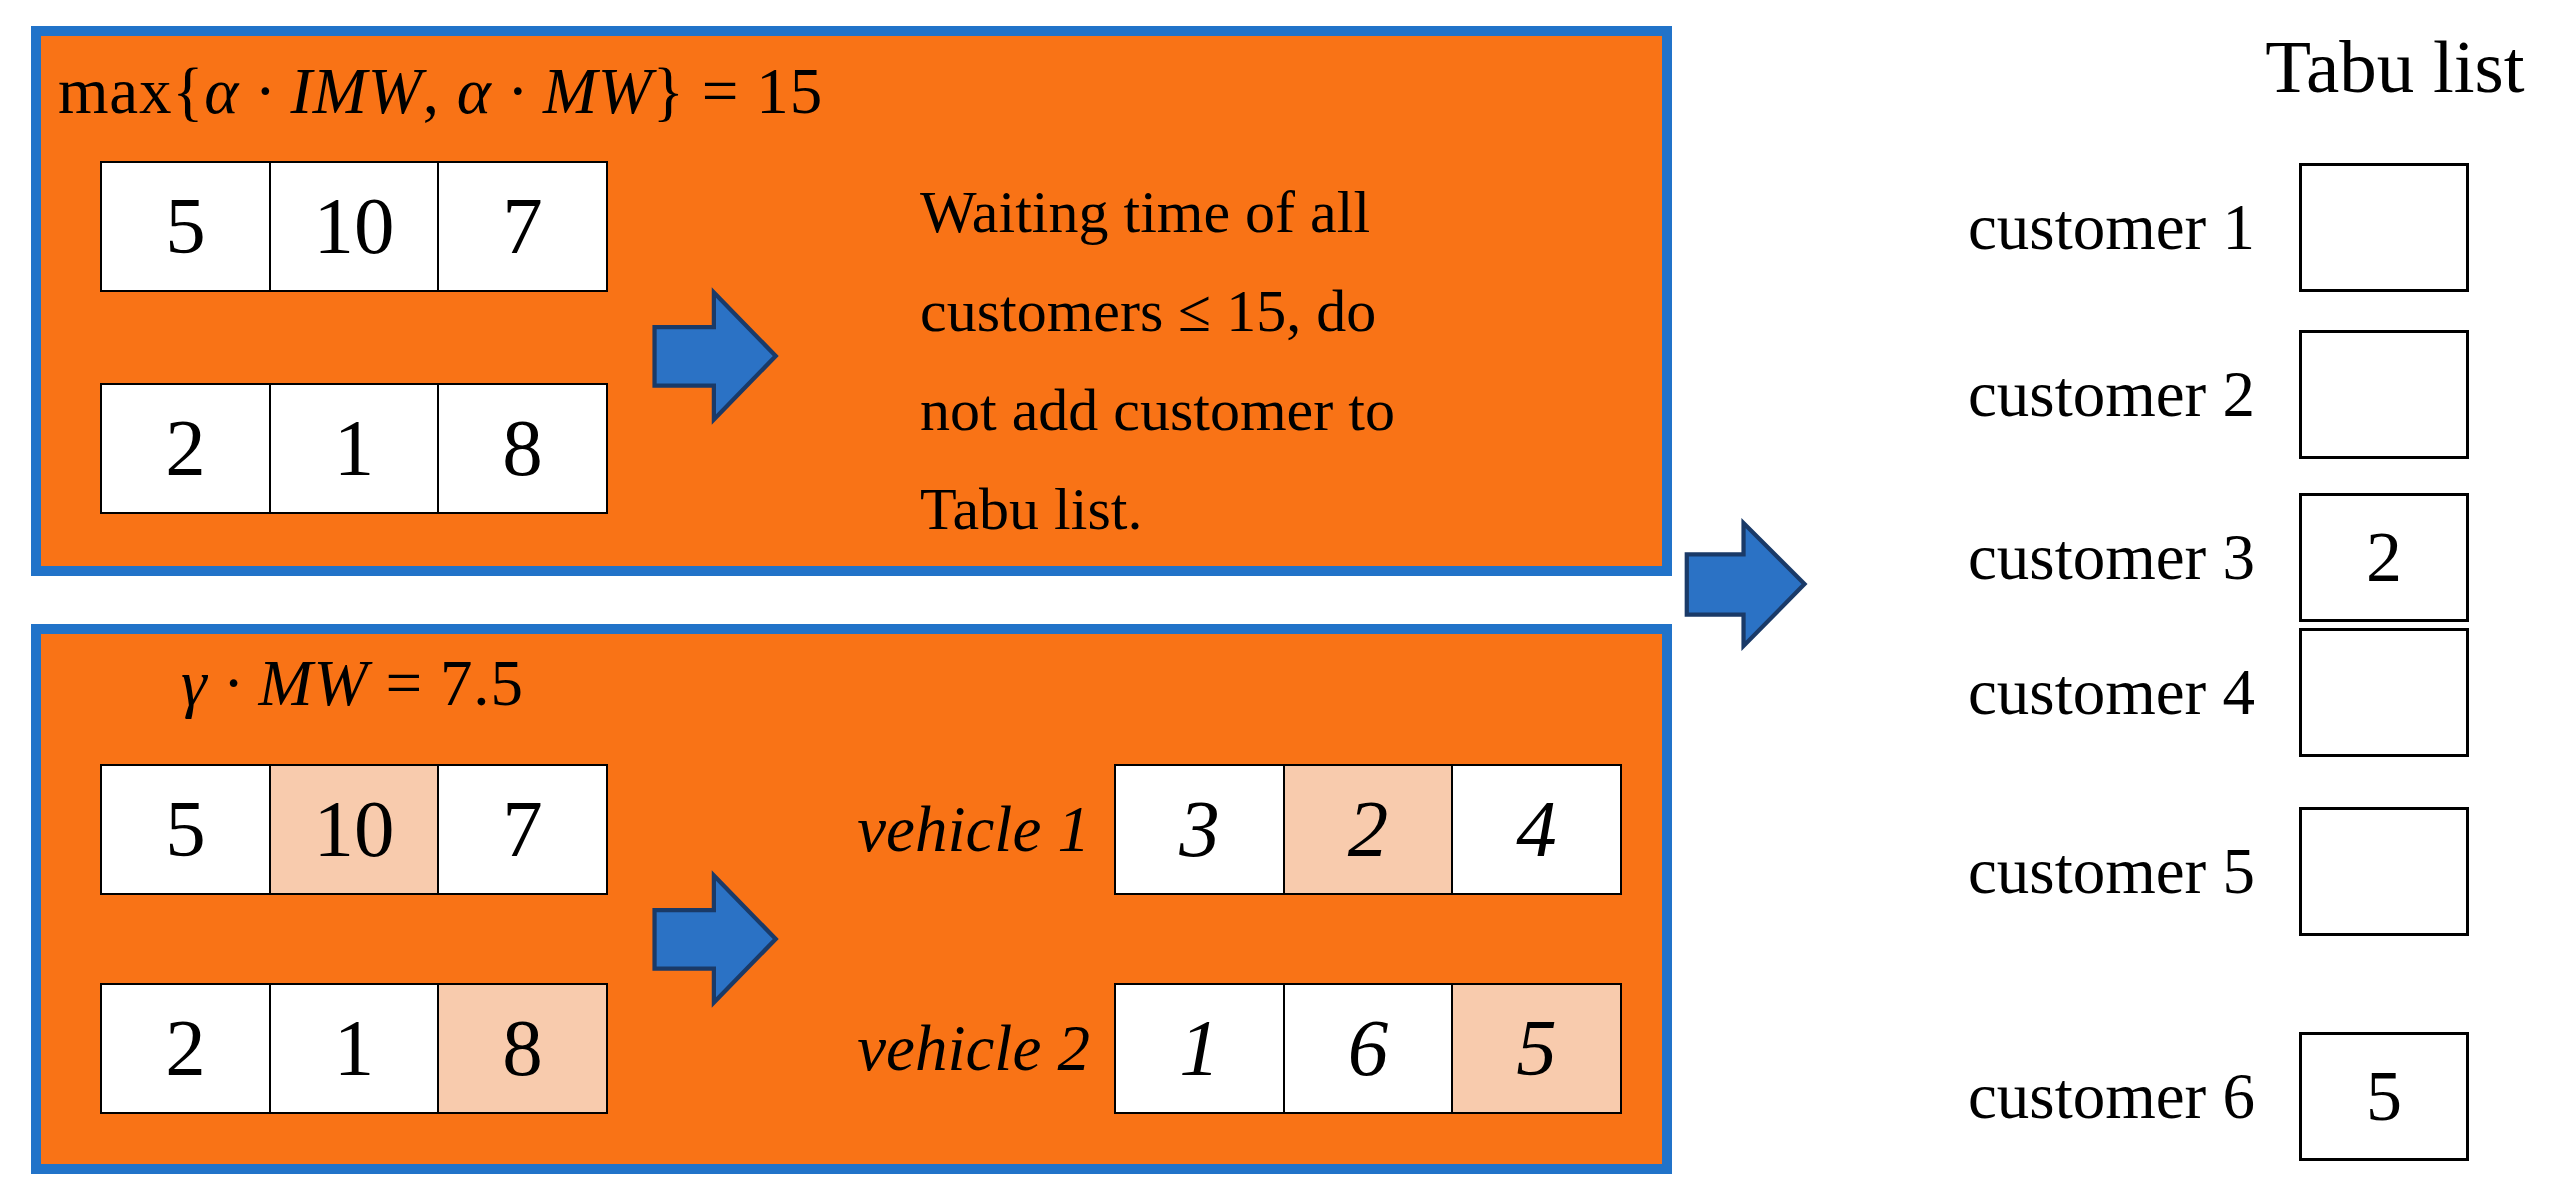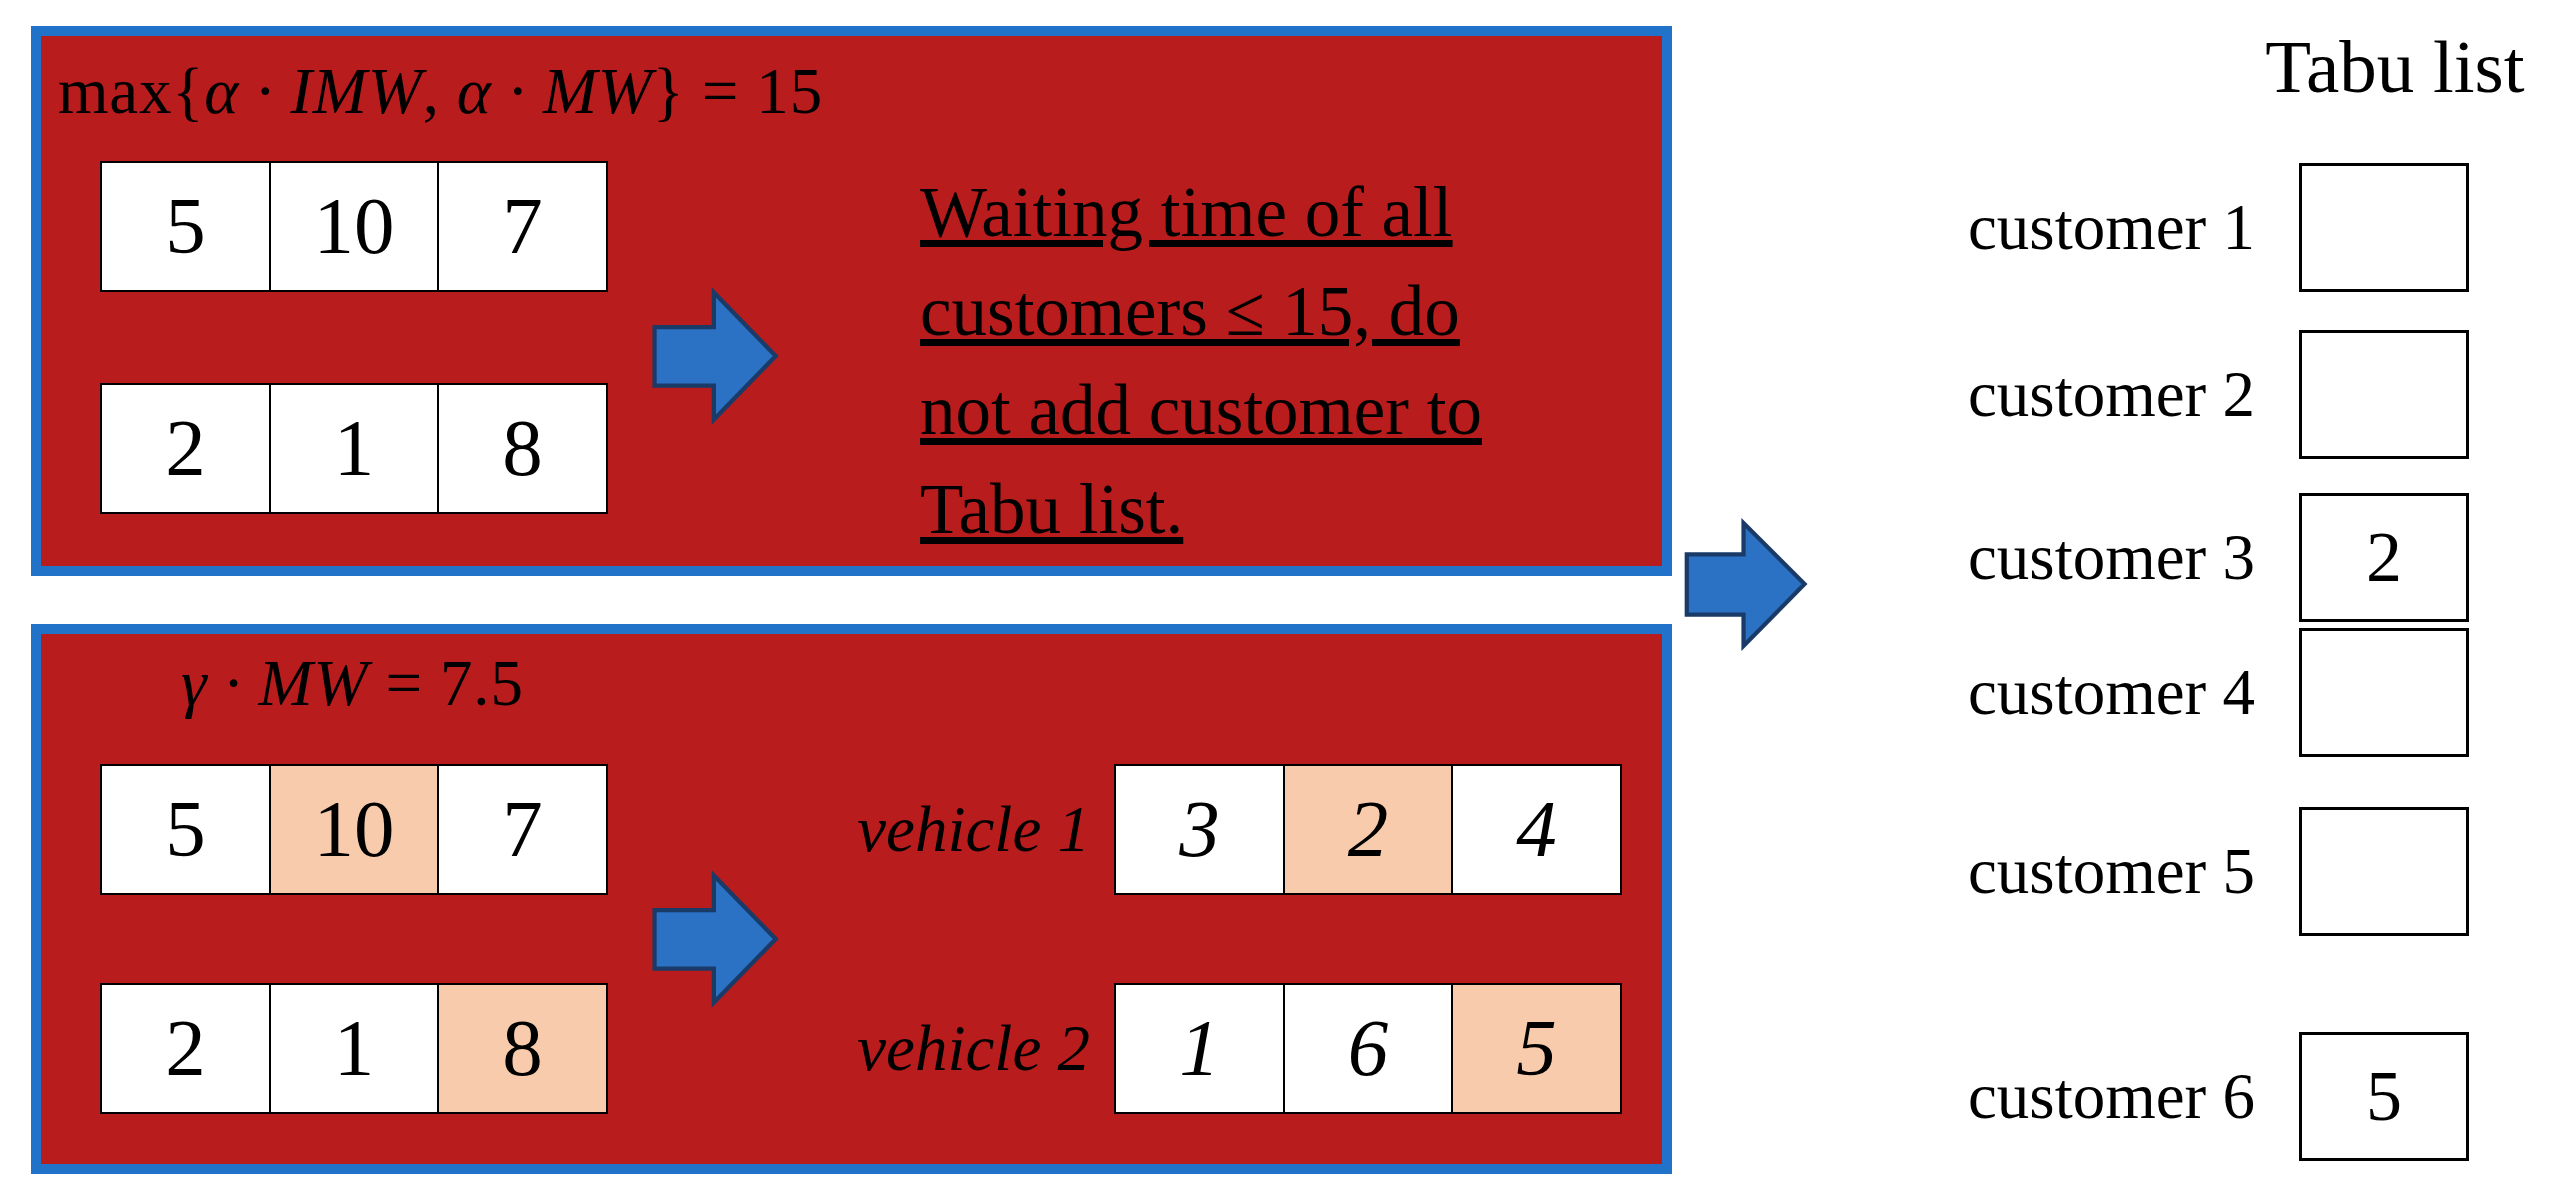--- a/index.html
+++ b/index.html
@@ -7,21 +7,21 @@
     position:relative;
     width:2576px;height:1203px;
     font-family:"Liberation Serif","DejaVu Serif",serif;
     color:#000;
     overflow:hidden;
   }
   
   .panel{
     position:absolute;
     border:10.2px solid #2173c9;
-    background:#b91c1c;
+    background:#f97316;
     box-sizing:border-box;
   }
   #top-panel{left:31px;top:25.5px;width:1641px;height:550px;}
   #bottom-panel{left:31px;top:624px;width:1641px;height:550px;}
 
   
   .formula{
     position:absolute;
     font-size:65px;
     white-space:nowrap;
@@ -62,23 +62,22 @@
     padding-right:24px;
     box-sizing:border-box;
     font-size:65px;
     line-height:131px;
     white-space:nowrap;
   }
 
   
   #note{
     position:absolute;left:879px;top:127px;
-    font-size:71px;line-height:99px;
-    white-space:nowrap;
-    text-decoration:underline;
+    font-size:60px;line-height:99px;
+    white-space:nowrap;
   }
 
   
   .arrow{position:absolute;}
   #tb-arrow{left:611px;top:251px;}
   #bb-arrow{left:611px;top:236px;}
   #big-arrow{left:1684px;top:518px;}
   .arrow svg{display:block;}
   .arrow polygon{fill:#2b72c5;stroke:#1a3a68;stroke-width:5;}
 

